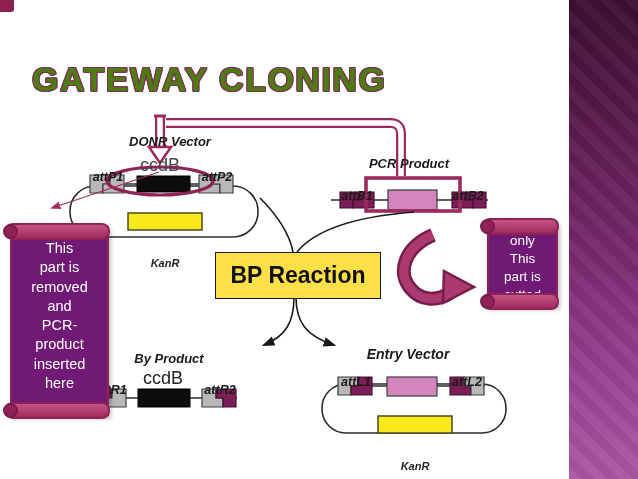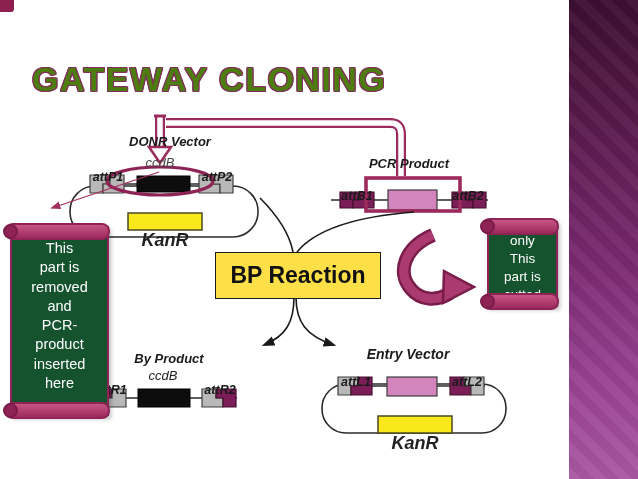--- a/index.html
+++ b/index.html
@@ -18,28 +18,28 @@
   .sidebar{left:569px;top:0;width:69px;height:479px;
     background-image:
       repeating-linear-gradient(45deg,rgba(255,255,255,.04) 0 9px,rgba(0,0,0,.04) 9px 18px),
       linear-gradient(180deg,#3c0f31 0%,#581a4b 25%,#7b2a71 55%,#9a4394 80%,#aa57a2 100%);}
 
   svg{position:absolute;left:0;top:0;}
 
   .lbl{position:absolute;text-align:center;color:#1a1a1a;}
   .head-lbl{font-size:13px;font-weight:bold;font-style:italic;}
   .att-lbl{font-size:12.5px;font-weight:bold;font-style:italic;margin-top:12px;}
-  .gene-lbl{font-size:13px;font-style:italic;color:#474747;}
-  .kan-lbl{font-size:18px;font-style:italic;font-weight:bold;color:#222;}
+  .gene-lbl{font-size:18px;color:#474747;}
+  .kan-lbl{font-size:11px;font-style:italic;font-weight:bold;color:#222;margin-top:27px;}
 
   .bp-box{left:215px;top:252px;width:164px;height:45px;background:#fde047;border:1.7px solid #1a1a1a;
           display:flex;align-items:center;justify-content:center;
           font-size:23px;font-weight:bold;color:#111;}
 
-  .scroll{position:absolute;background:#14532d;border:2.5px solid #8f2355;border-radius:0;
+  .scroll{position:absolute;background:#701a75;border:2.5px solid #8f2355;border-radius:0;
           box-shadow:2px 3px 4px rgba(0,0,0,.25);}
   .scroll-roll{position:absolute;left:-7px;right:-3px;height:13px;
           background:linear-gradient(180deg,#c75584,#9c2a5c);
           border:2px solid #8f2355;border-radius:8px;}
   .roll-top{top:-5px;} .roll-bottom{bottom:-5px;}
   .scroll-knob{position:absolute;width:11px;height:11px;border-radius:50%;
           background:#8f2355;border:2px solid #7a1c4a;}
   .knob-top{left:-9px;top:-4px;} .knob-bottom{left:-9px;bottom:-4px;}
   .scroll-text{position:absolute;left:0;right:0;color:#fff;text-align:center;}
   .scroll-left{left:10px;top:226px;width:95px;height:186px;}

